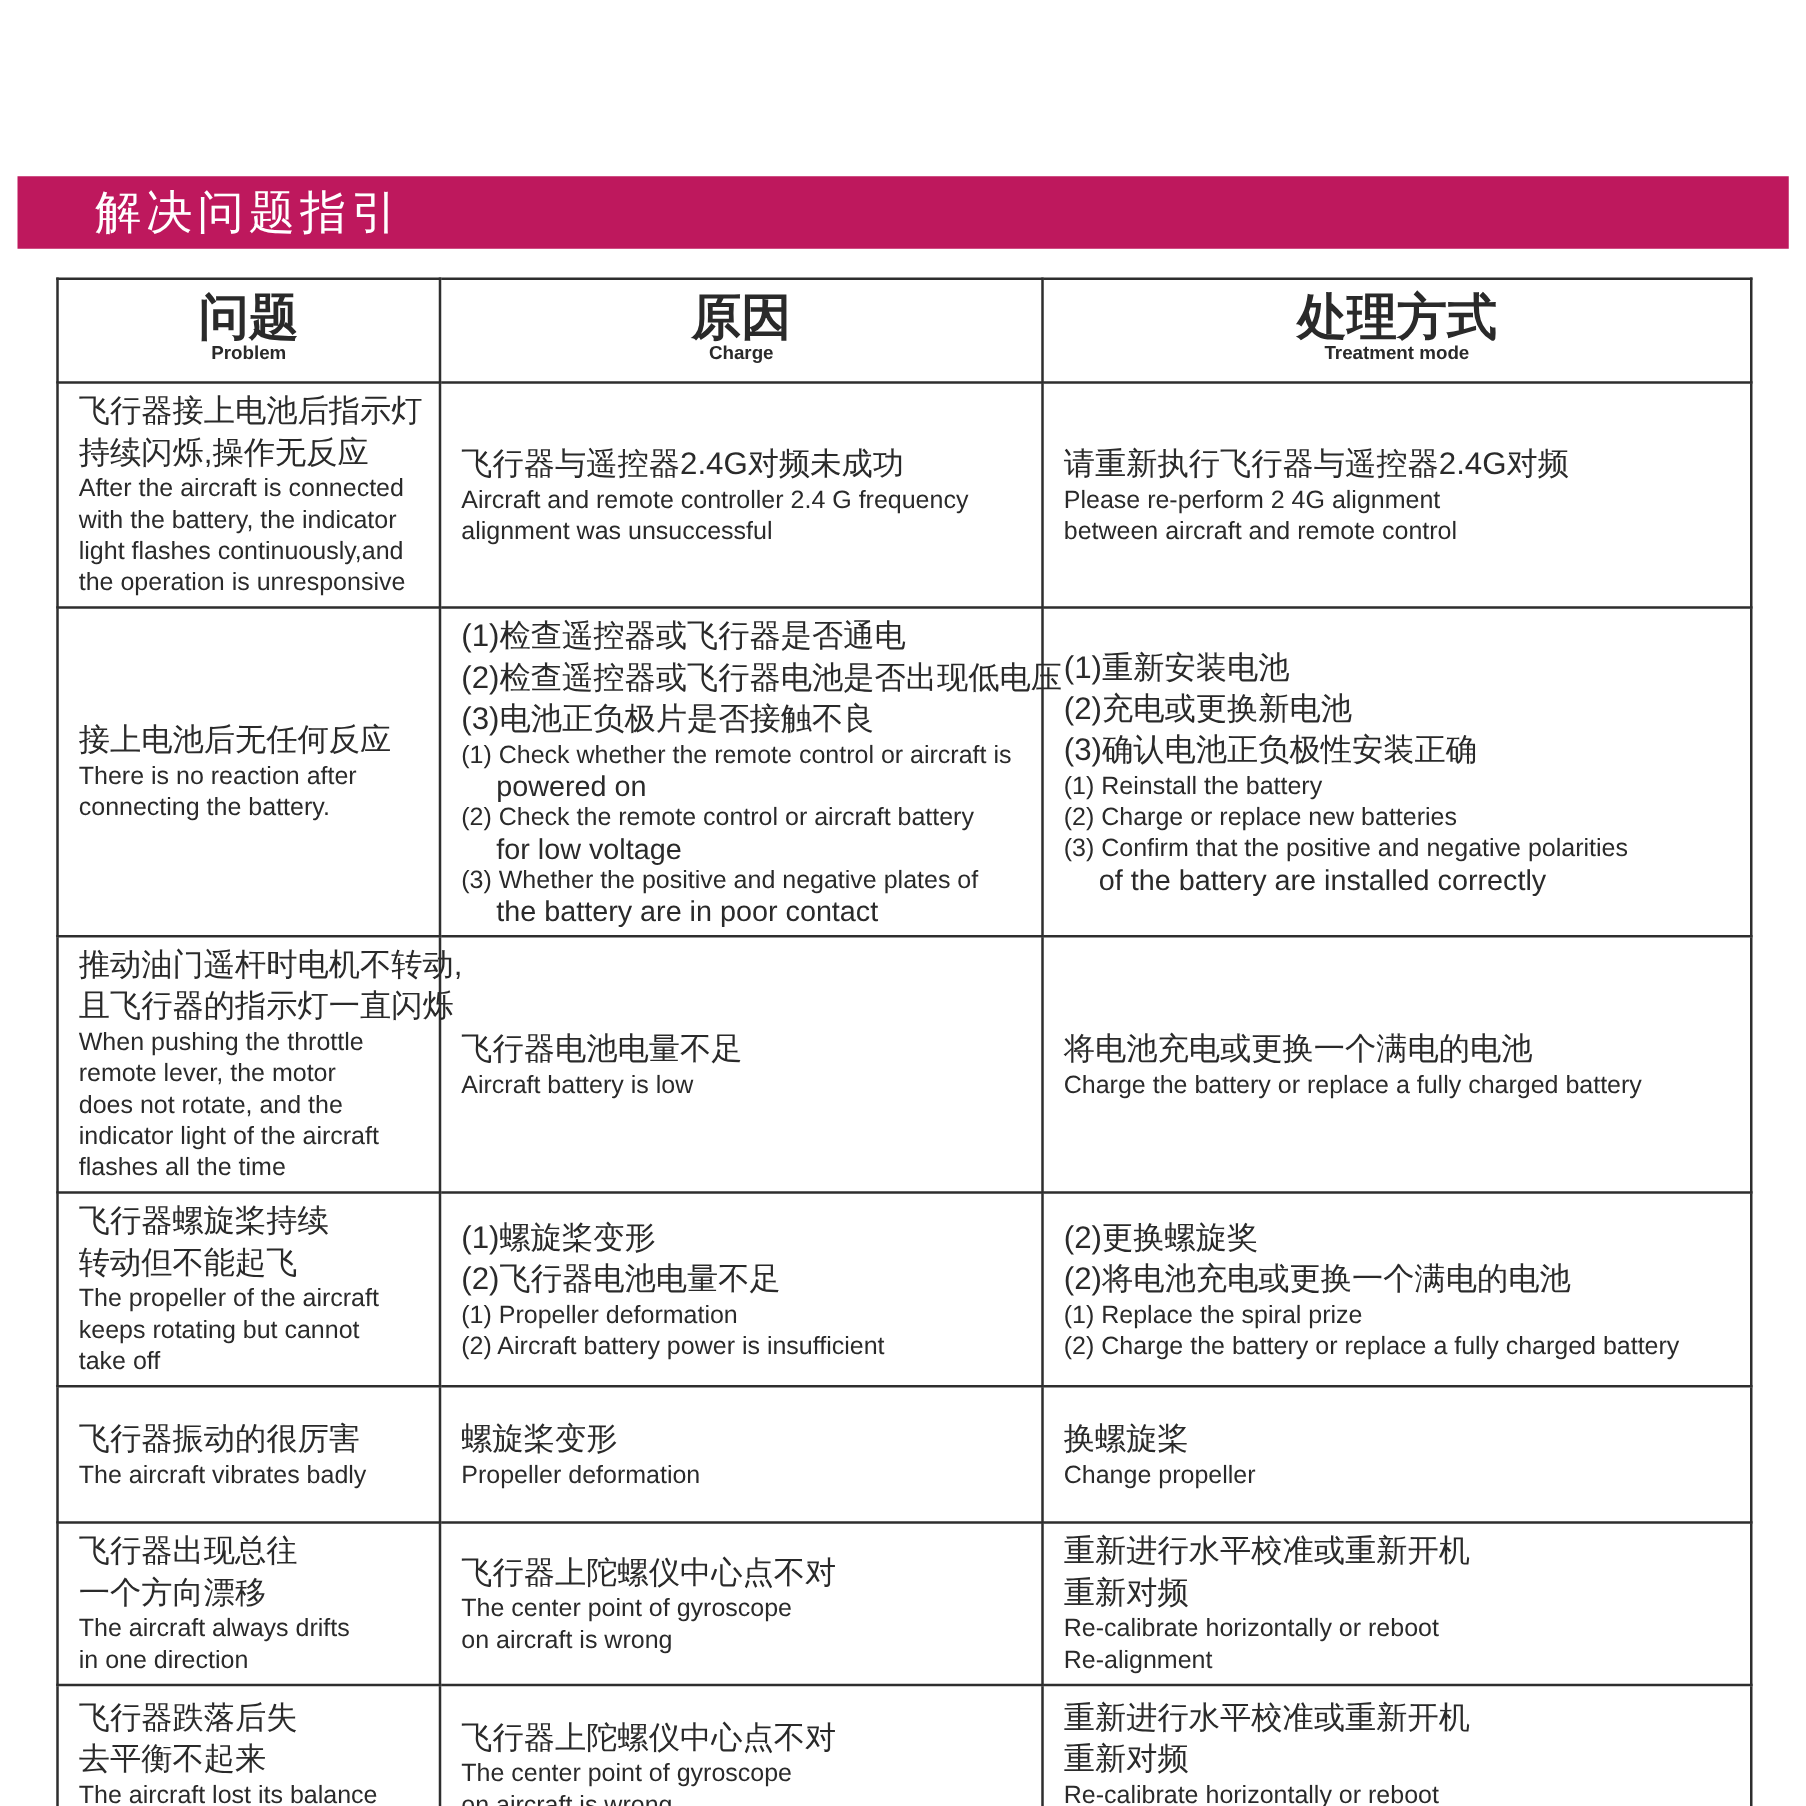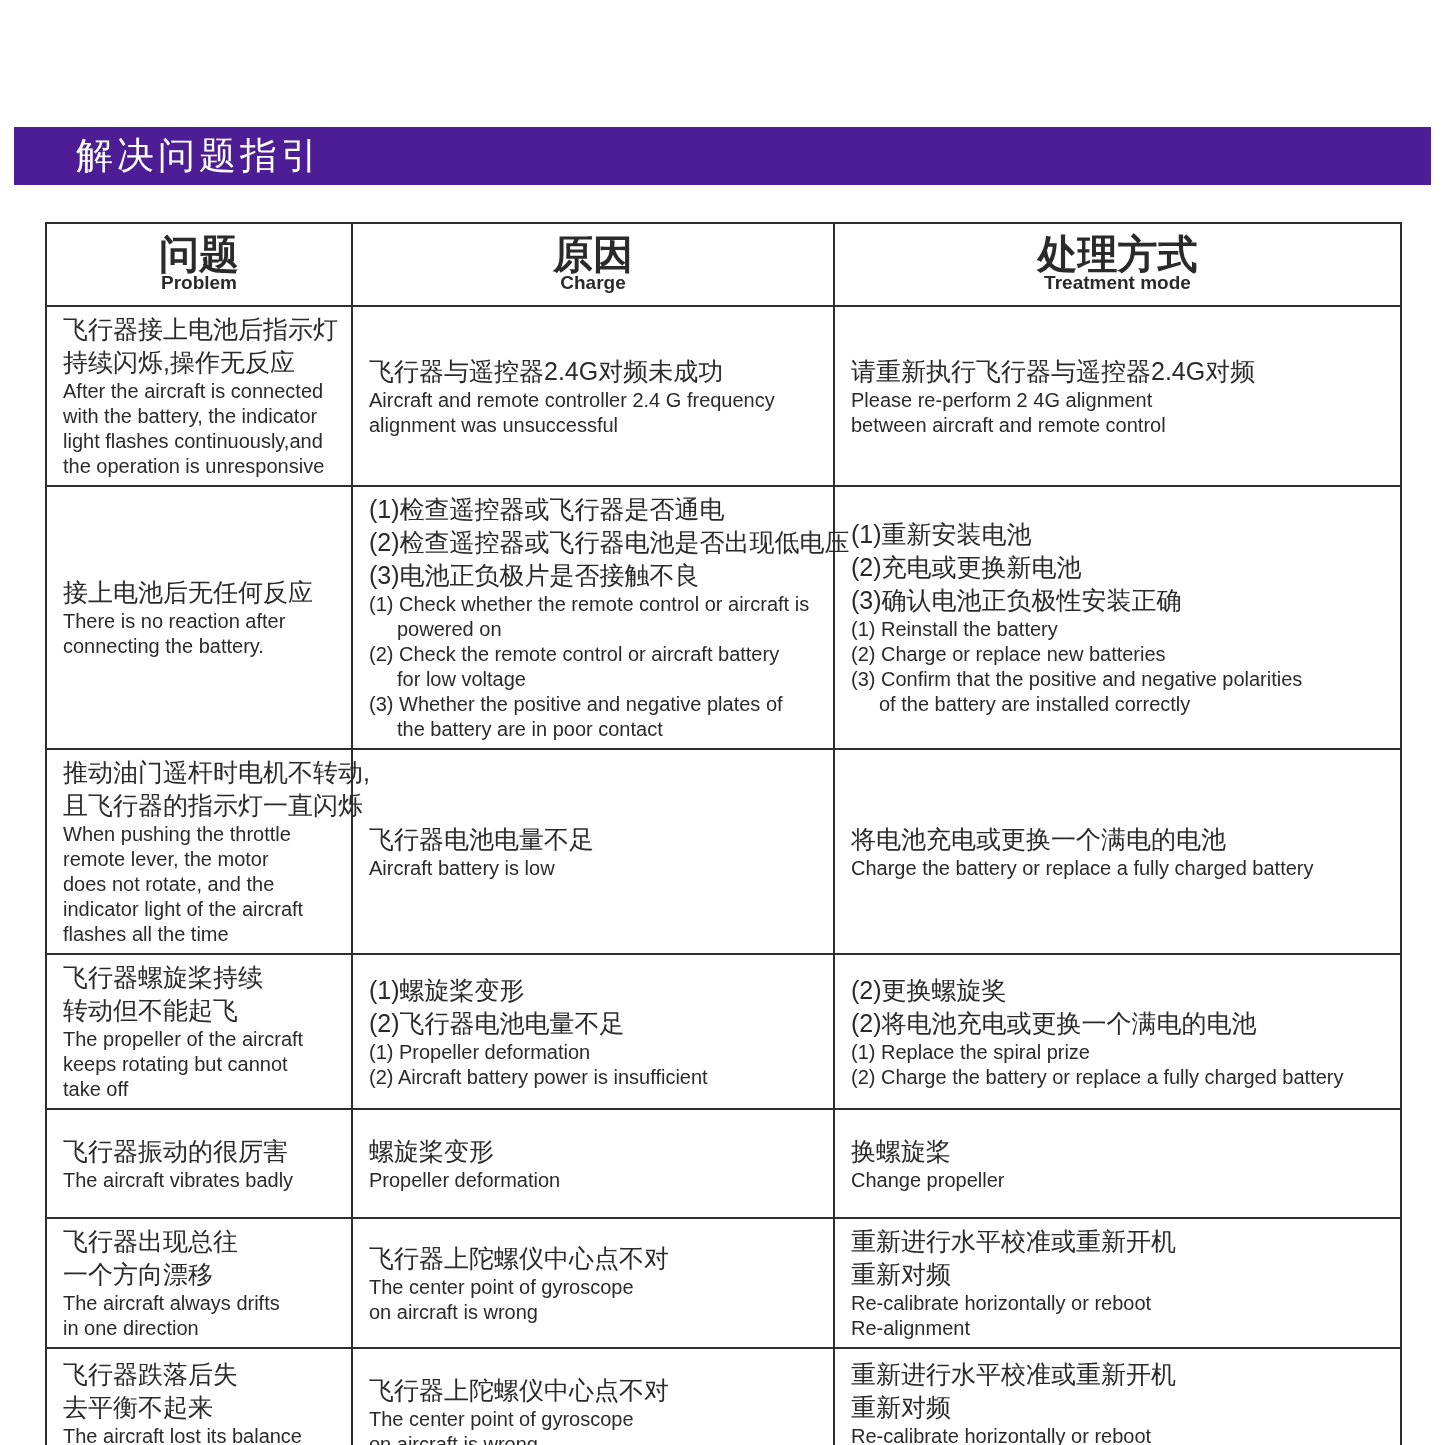--- a/index.html
+++ b/index.html
@@ -3,22 +3,22 @@
 <meta charset="utf-8">
 <style>
   * { margin:0; padding:0; box-sizing:border-box; }
   html,body { background:#ffffff; }
   body {
     width:1445px; height:1445px; position:relative;
     font-family:"Liberation Sans", "DejaVu Sans", sans-serif;
     color:#2a2a2a;
   }
   .header-bar{
-    position:absolute; left:14px; top:127px; width:1417px; height:58px;
-    background:#4c1d95; color:#ffffff;
+    position:absolute; left:14px; top:141px; width:1417px; height:58px;
+    background:#be185d; color:#ffffff;
     display:flex; align-items:center; gap:16px; padding-left:62px;
   }
   .header-bar .title-zh{ font-size:37px; letter-spacing:4px; }
   .header-bar .title-en{ font-size:35px; font-weight:bold; letter-spacing:0.5px; }
 
   table.trouble{
     position:absolute; left:45px; top:222px; width:1355px;
     border-collapse:collapse; table-layout:fixed;
   }
   .trouble th, .trouble td{
@@ -31,26 +31,26 @@
   thead tr{ height:83px; }
   tbody tr:nth-child(1){ height:153px; }
   tbody tr:nth-child(2){ height:187px; }
   tbody tr:nth-child(3){ height:183px; }
   tbody tr:nth-child(4){ height:127px;margin-left:14px; }
   tbody tr:nth-child(5){ height:109px; }
   tbody tr:nth-child(6){ height:106px; }
   tbody tr:nth-child(7){ height:135px; }
 
   .hdr-zh{ font-size:40px; line-height:36px; }
-  .hdr-en{ font-size:19px; line-height:22px; }
+  .hdr-en{ font-size:15px; line-height:22px; }
 
   .line{ white-space:nowrap; overflow:visible; }
   .line.zh{ font-size:25px; line-height:33px; }
   .line.en{ font-size:20px; line-height:25px; }
-  .line.eni{ font-size:20px; line-height:25px; padding-left:28px; }
+  .line.eni{ font-size:23px; line-height:25px; padding-left:28px; }
 </style>
 </head>
 <body>
 
 <div class="header-bar">
   <span class="title-zh">解决问题指引</span>
 </div>
 
 <table class="trouble">
   <colgroup>

